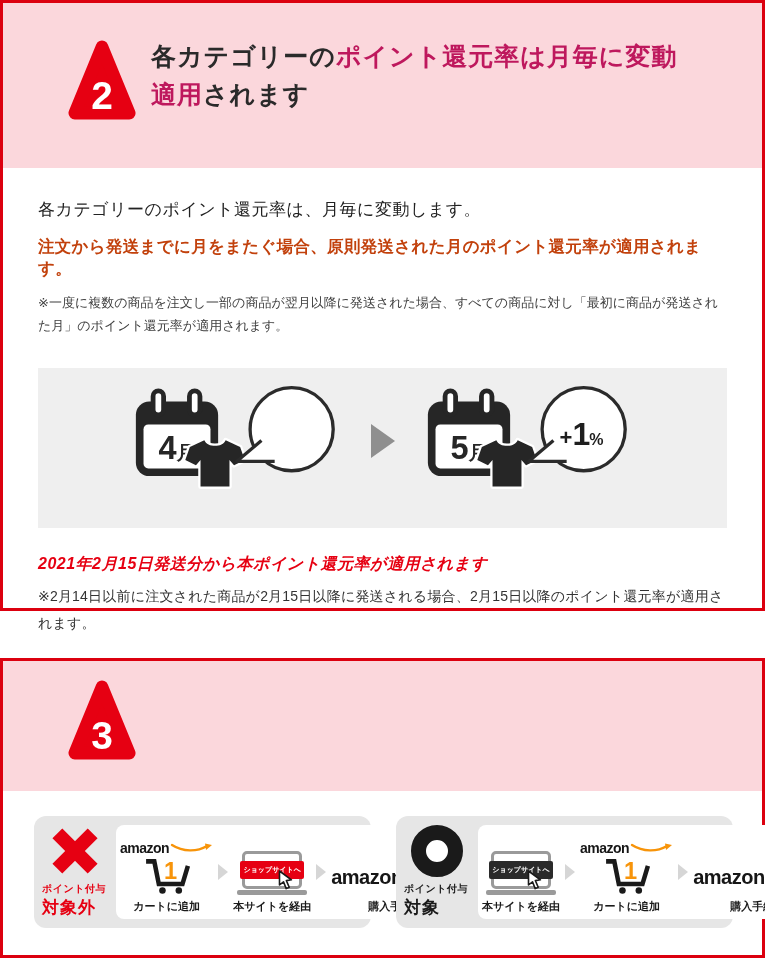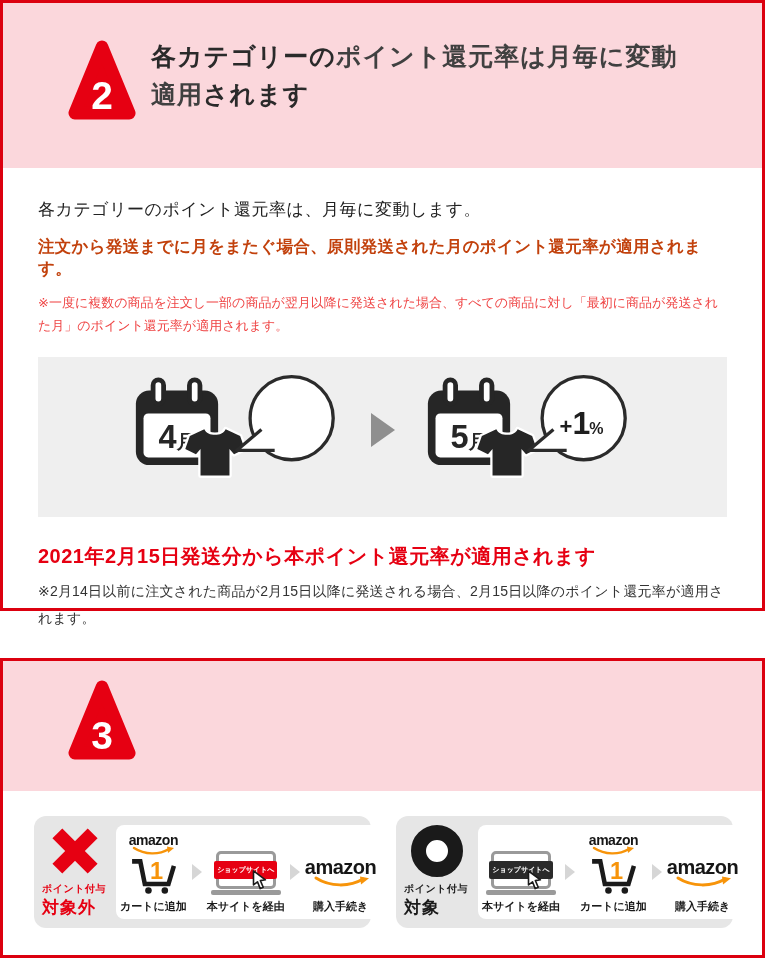--- a/index.html
+++ b/index.html
@@ -20,28 +20,28 @@
     display:flex; align-items:flex-start;
     padding:33px 30px 30px 64px; gap:14px;
   }
   #card2 .card-head { height:165px; }
   #card3 .card-head { height:130px; padding-top:18px; align-items:center; }
   .tri-badge { flex:0 0 auto; }
   .head-text {
     font-size:25px; font-weight:bold; line-height:1.5; letter-spacing:1px;
     padding-top:2px;
   }
-  .red { color:#404040; }
+  .red { color:#be185d; }
   .blk { color:#2a2a2a; }
 
   
   .body2 { padding:30px 35px 0 35px; }
   .p-bold { font-size:17px; font-weight:normal; color:#222; margin-bottom:15px; letter-spacing:.5px; }
   .p-red  { font-size:16.5px; font-weight:bold; color:#c2410c; margin-bottom:12px; letter-spacing:.3px; }
-  .p-note { font-size:13px; color:#ef4444; line-height:1.75; margin-bottom:19px; }
+  .p-note { font-size:13px; color:#404040; line-height:1.75; margin-bottom:30px; }
 
   .rate-box {
     background:#efefef; height:160px; margin-bottom:26px;
     display:flex; align-items:center; justify-content:center; gap:30px;
   }
   .cal-group { position:relative; width:208px; height:136px; }
   .cal-svg  { position:absolute; left:0;  top:8px;  width:88px; height:92px; }
   .tee-svg  { position:absolute; left:50px; top:52px; width:64px; height:62px; }
   .bubble   { position:absolute; left:102px; top:2px; width:102px; height:104px; }
   .bubble svg { position:absolute; inset:0; }
@@ -51,21 +51,21 @@
   }
   .bubble-text .plus { font-size:22px; }
   .bubble-text .val  { font-size:32px; letter-spacing:-1px; }
   .bubble-text .pct  { font-size:16px; }
   .big-arrow {
     width:0; height:0; margin-top:-14px;
     border-left:24px solid #8f8f8f;
     border-top:17px solid transparent;
     border-bottom:17px solid transparent;
   }
-  .subhead { font-size:20px; font-weight:bold; color:#e60012; margin-bottom:8px; letter-spacing:.5px; }
+  .subhead { font-size:16px; font-weight:bold; color:#e60012; margin-bottom:8px; letter-spacing:.5px;font-style:italic; }
   .notes { font-size:14px; color:#333; line-height:1.95; letter-spacing:.2px; }
 
   
   .body3 { display:flex; gap:25px; padding:25px 31px 0 31px; }
   .flow-wrap {
     background:#e6e6e6; border-radius:12px; width:337px; height:112px;
     display:flex; align-items:center; padding:9px 10px 9px 8px; gap:8px;
   }
   .flow-left { width:66px; flex:0 0 auto; text-align:left; }
   .flow-left svg, .flow-left .donut { display:block; margin:0 auto 5px auto; }
@@ -80,21 +80,21 @@
     display:flex; align-items:center; justify-content:center; gap:5px; padding:4px 4px;
   }
   .step { display:flex; flex-direction:column; align-items:center; justify-content:flex-end; height:84px; }
   .step-label { font-size:11px; font-weight:bold; color:#1a1a1a; white-space:nowrap; margin-top:4px; }
   .step-arrow {
     width:0; height:0; flex:0 0 auto;
     border-left:10px solid #d6d6d6;
     border-top:8px solid transparent;
     border-bottom:8px solid transparent;
   }
-  .amz { display:flex; flex-direction:column; align-items:center; line-height:1; }
+  .amz { display:flex; flex-direction:row; align-items:center; line-height:1; }
   .amz .amz-word { font-weight:bold; color:#161616; letter-spacing:-.5px; }
   .amz-sm .amz-word { font-size:14px; }
   .amz-lg .amz-word { font-size:20px; }
   .amz svg { margin-top:-1px; }
 
   .laptop { position:relative; width:70px; display:flex; flex-direction:column; align-items:center; }
   .screen {
     width:60px; height:38px; background:#fff; border:3px solid #9a9a9a; border-radius:5px;
     display:flex; align-items:center; justify-content:center; position:relative;
   }

